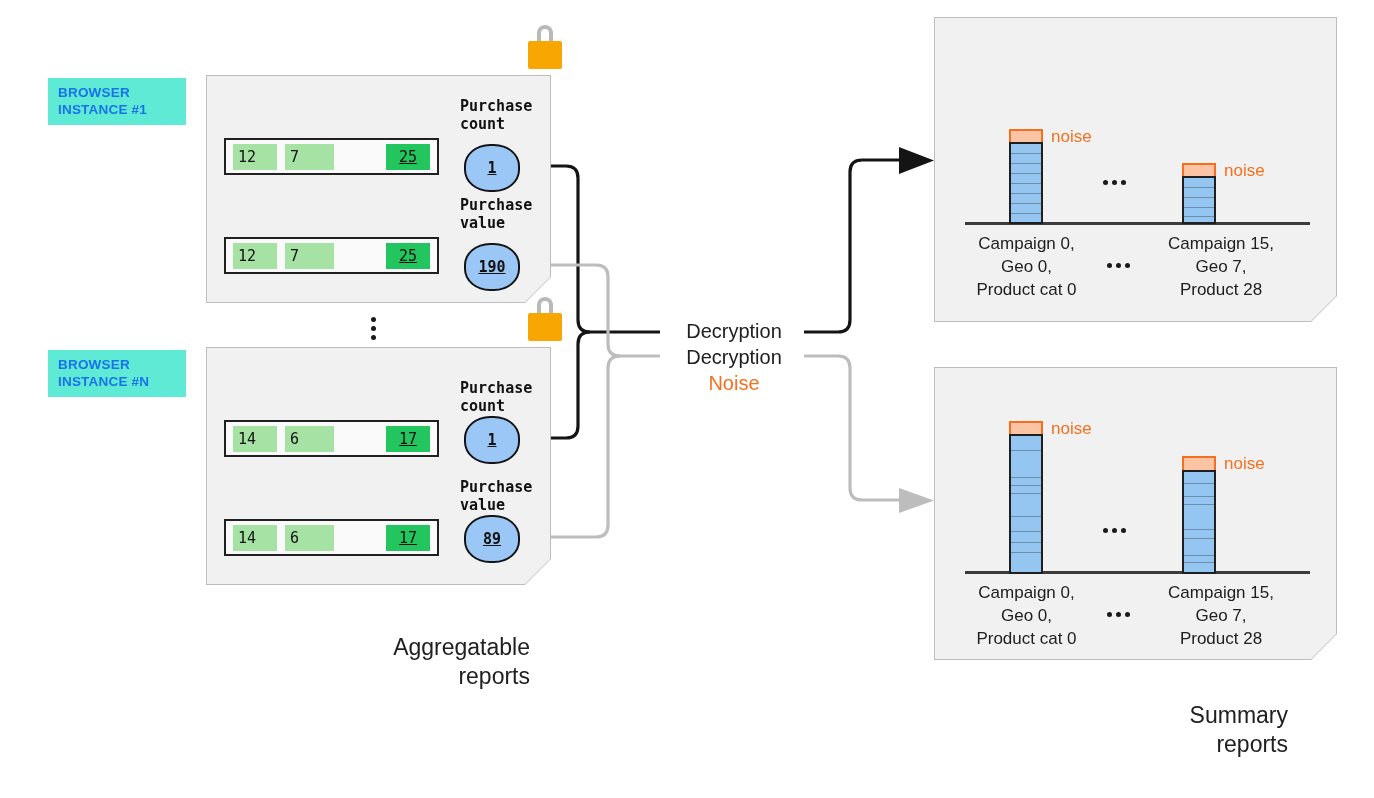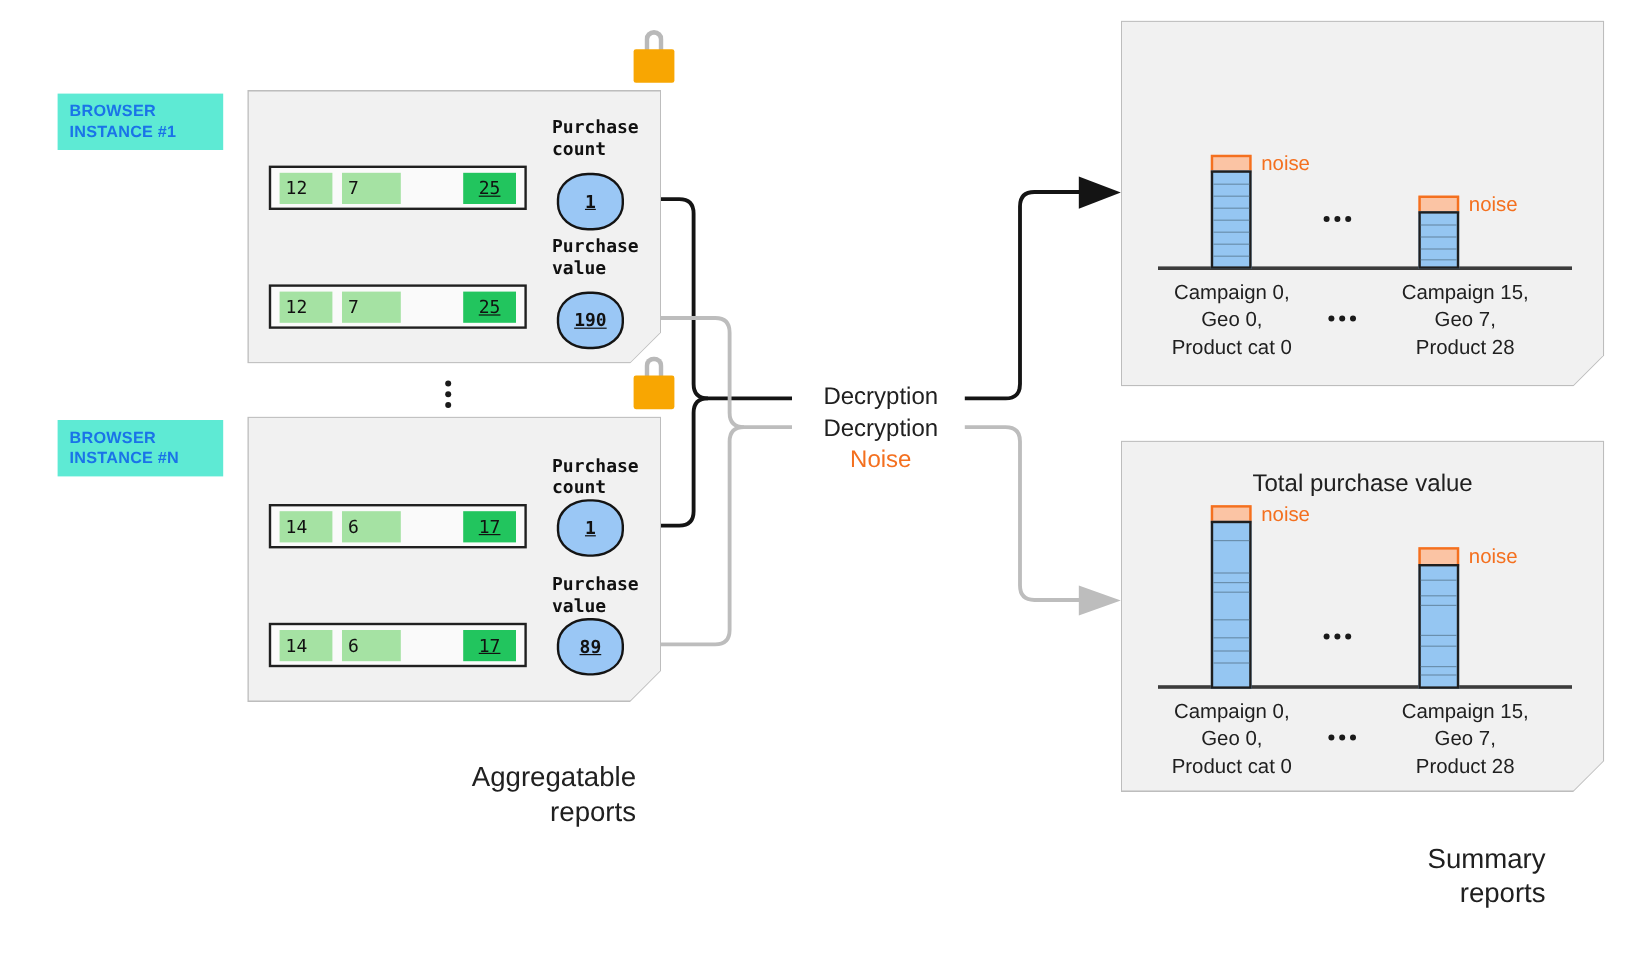--- a/index.html
+++ b/index.html
@@ -295,21 +295,20 @@
         <i></i>
       </div>
     <div class="catlabel" style="left:205px;top:214px;width:162px;">Campaign 15,
 Geo 7,
 Product 28</div>
   </div>
 </div>
 
 <div class="panel clip" style="left:934px;top:367px;width:403px;height:293px;">
   <div class="panel-inner">
-    <div class="chart-title" style="top:24px;">Total purchase value</div>
 
     <div class="axis" style="left:30px;top:203px;width:345px;"></div>
 
     <div class="noisebox" style="left:74px;top:53px;width:34px;height:15px;"></div>
     <div class="bar" style="left:74px;top:66px;width:34px;height:140px;">
       <div class="seg" style="top:14px;"></div>
         <div class="seg" style="top:41px;"></div>
       <div class="seg" style="top:49px;"></div>
         <div class="seg" style="top:57px;"></div>
       <div class="seg" style="top:80px;"></div>

